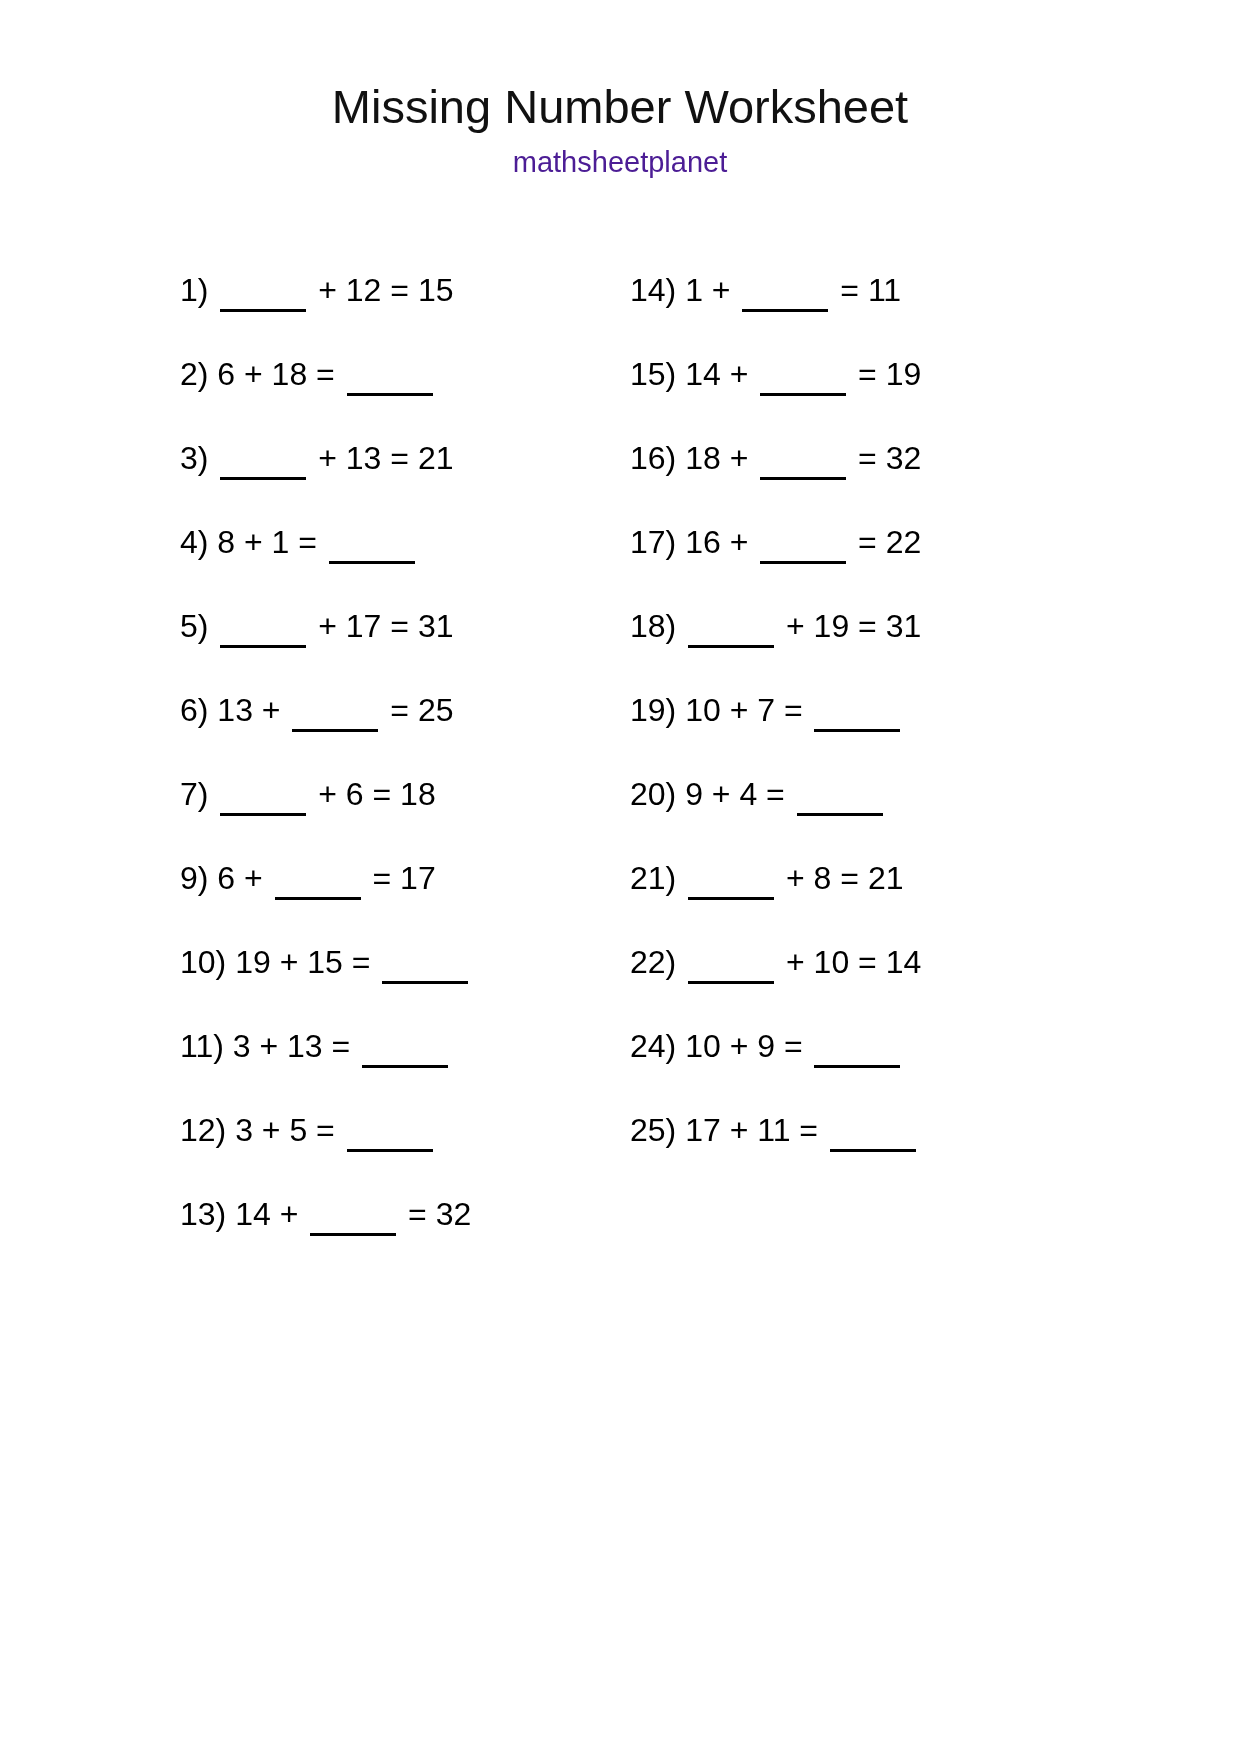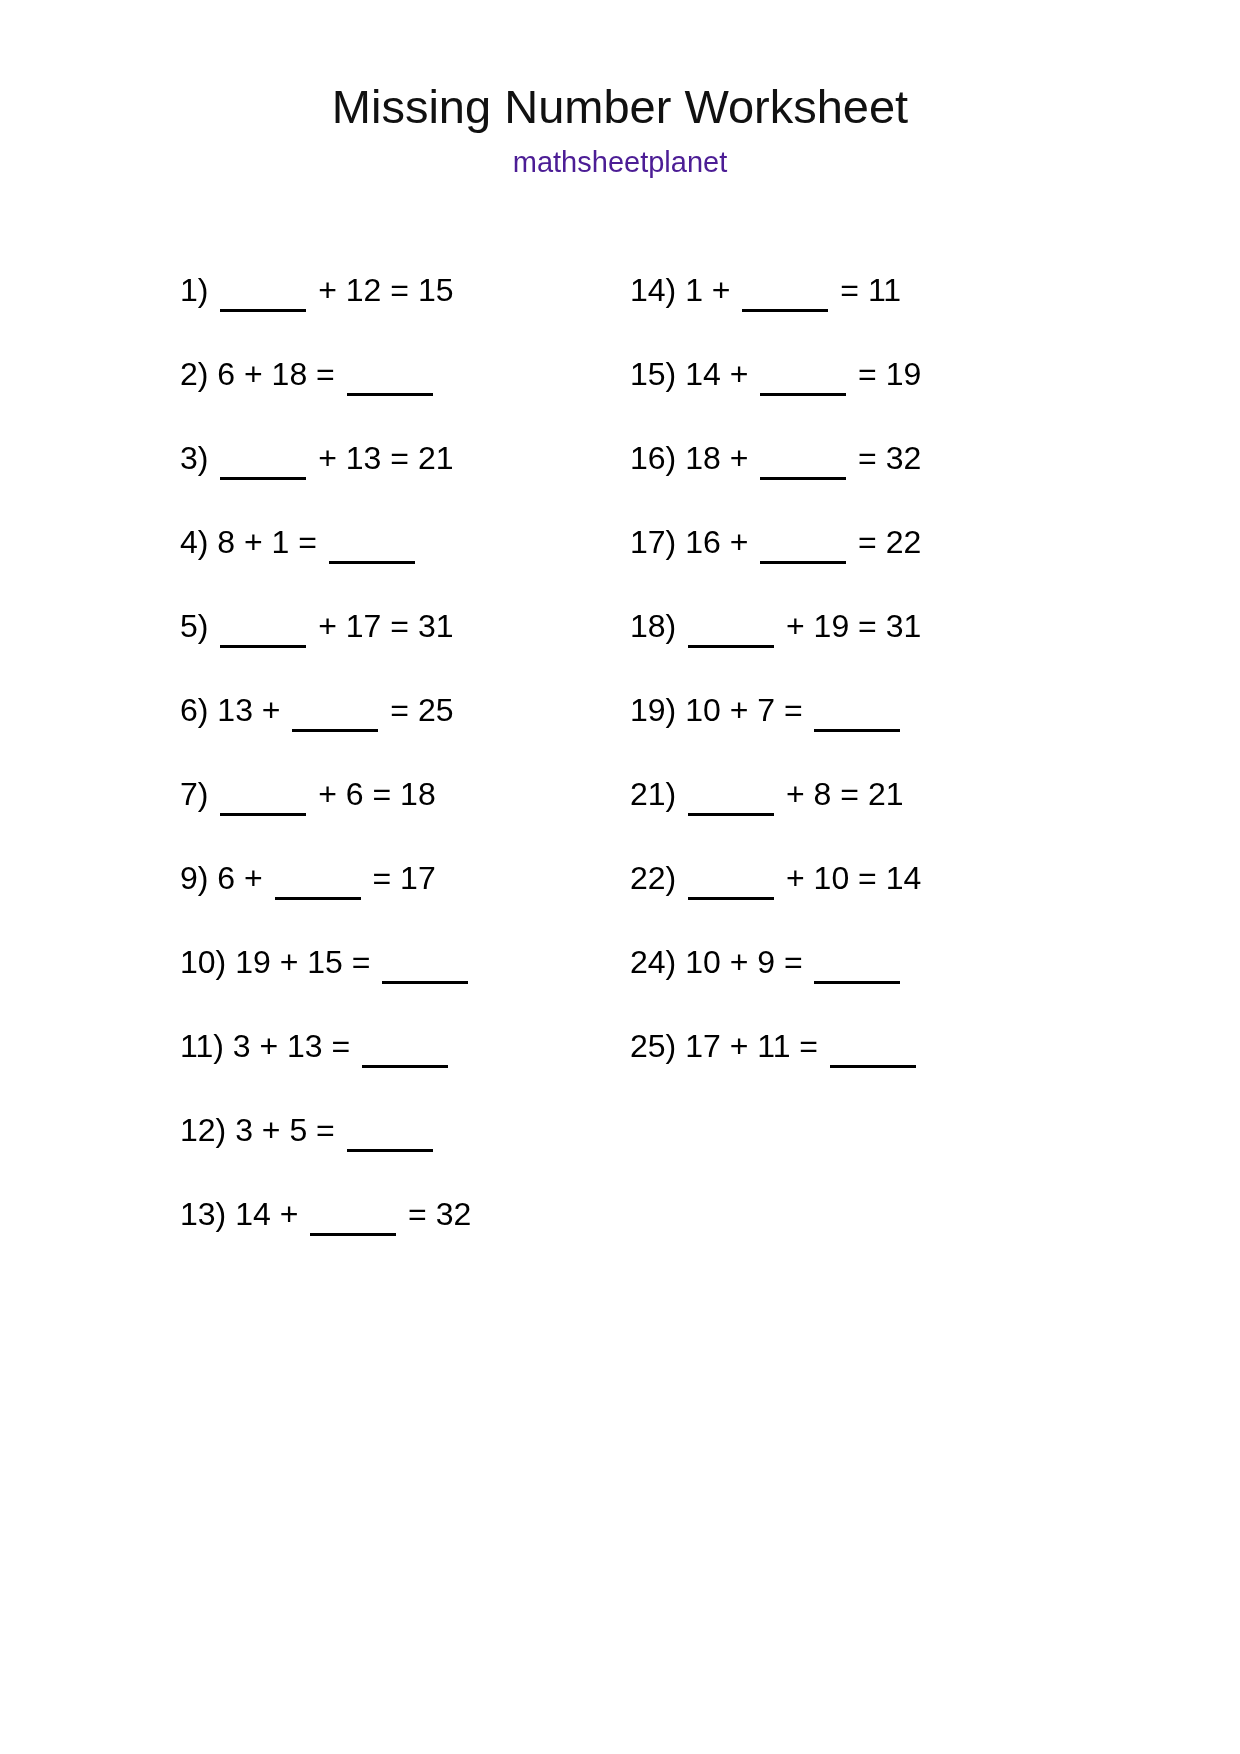--- a/index.html
+++ b/index.html
@@ -118,20 +118,21 @@
         <div class="problem"><span class="problem-text">12) </span><span class="problem-text">3</span><span class="problem-text"> + </span><span class="problem-text">5</span><span class="problem-text"> = </span><span class="blank"></span></div>
         <div class="problem"><span class="problem-text">13) </span><span class="problem-text">14</span><span class="problem-text"> + </span><span class="blank"></span><span class="problem-text"> = </span><span class="problem-text">32</span></div>
       </div>
     <div class="column column-right">
         <div class="problem"><span class="problem-text">14) </span><span class="problem-text">1</span><span class="problem-text"> + </span><span class="blank"></span><span class="problem-text"> = </span><span class="problem-text">11</span></div>
         <div class="problem"><span class="problem-text">15) </span><span class="problem-text">14</span><span class="problem-text"> + </span><span class="blank"></span><span class="problem-text"> = </span><span class="problem-text">19</span></div>
         <div class="problem"><span class="problem-text">16) </span><span class="problem-text">18</span><span class="problem-text"> + </span><span class="blank"></span><span class="problem-text"> = </span><span class="problem-text">32</span></div>
         <div class="problem"><span class="problem-text">17) </span><span class="problem-text">16</span><span class="problem-text"> + </span><span class="blank"></span><span class="problem-text"> = </span><span class="problem-text">22</span></div>
         <div class="problem"><span class="problem-text">18) </span><span class="blank"></span><span class="problem-text"> + </span><span class="problem-text">19</span><span class="problem-text"> = </span><span class="problem-text">31</span></div>
         <div class="problem"><span class="problem-text">19) </span><span class="problem-text">10</span><span class="problem-text"> + </span><span class="problem-text">7</span><span class="problem-text"> = </span><span class="blank"></span></div>
+        <div class="problem"><span class="problem-text">20) </span><span class="problem-text">9</span><span class="problem-text"> + </span><span class="problem-text">4</span><span class="problem-text"> = </span><span class="blank"></span></div>
         <div class="problem"><span class="problem-text">21) </span><span class="blank"></span><span class="problem-text"> + </span><span class="problem-text">8</span><span class="problem-text"> = </span><span class="problem-text">21</span></div>
         <div class="problem"><span class="problem-text">22) </span><span class="blank"></span><span class="problem-text"> + </span><span class="problem-text">10</span><span class="problem-text"> = </span><span class="problem-text">14</span></div>
         <div class="problem"><span class="problem-text">24) </span><span class="problem-text">10</span><span class="problem-text"> + </span><span class="problem-text">9</span><span class="problem-text"> = </span><span class="blank"></span></div>
         <div class="problem"><span class="problem-text">25) </span><span class="problem-text">17</span><span class="problem-text"> + </span><span class="problem-text">11</span><span class="problem-text"> = </span><span class="blank"></span></div>
       </div>
   </div>
 
 </div>
 
 </body></html>

